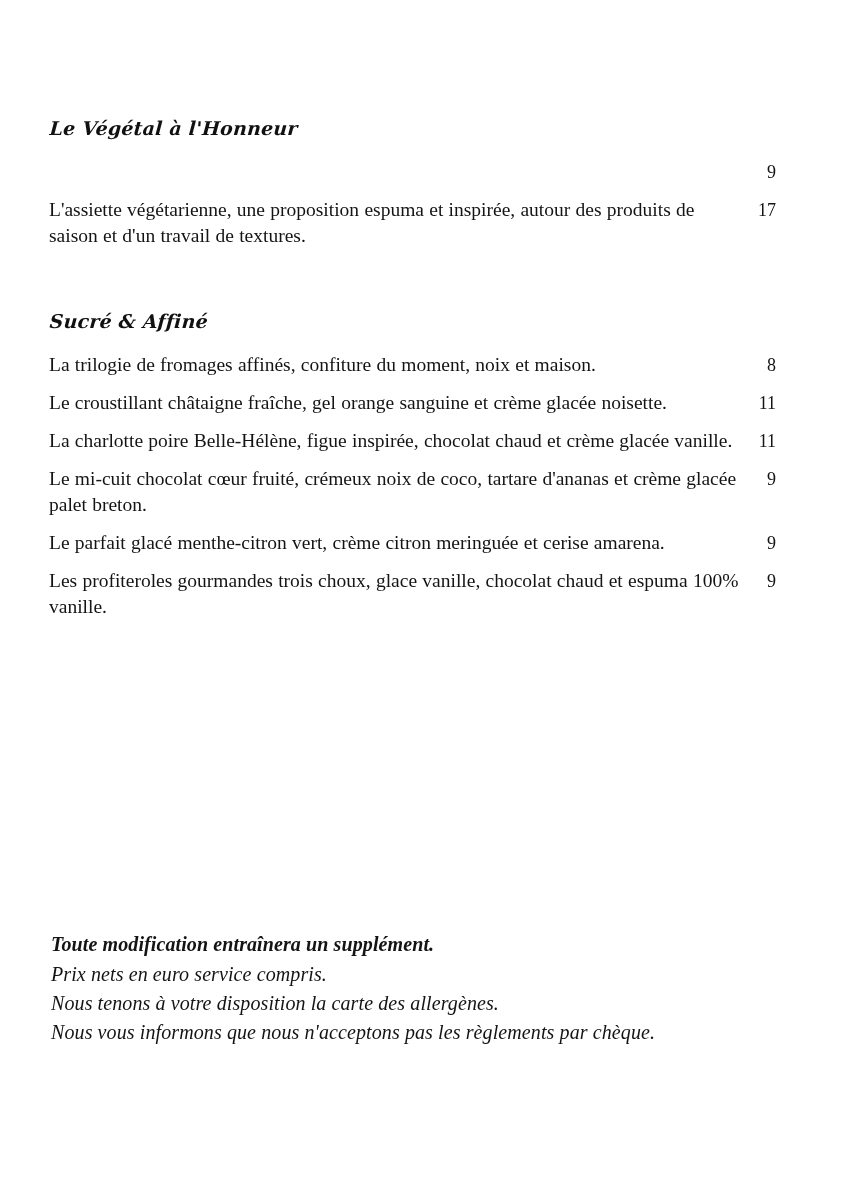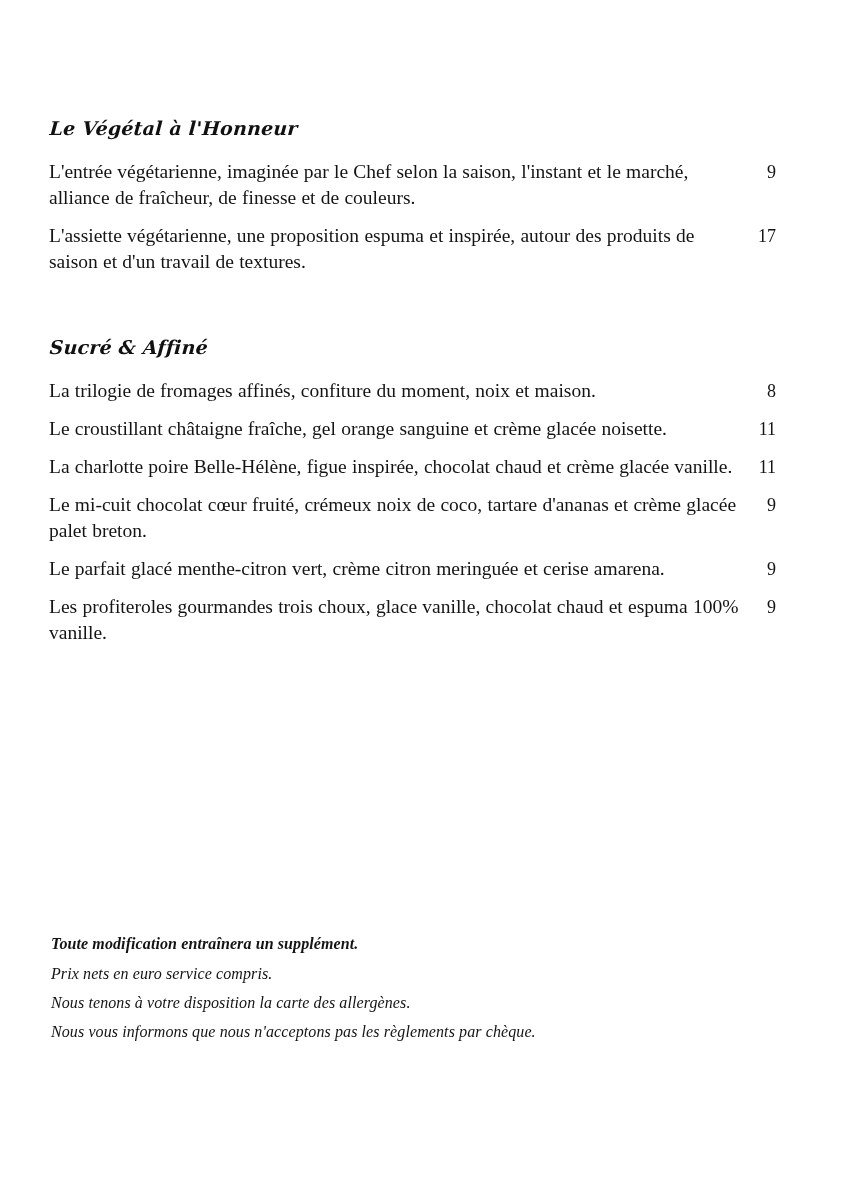--- a/index.html
+++ b/index.html
@@ -83,21 +83,21 @@
   
   .footer-notes {
     position: absolute;
     left: 51px;
     top: 935px;
     width: 700px;
   }
   .note {
     font-family: "Liberation Serif", "DejaVu Serif", serif;
     font-style: italic;
-    font-size: 16px;
+    font-size: 20px;
     line-height: 18px;
     color: #141414;
     margin: 0 0 11px 0;
     letter-spacing: 0.1px;
   }
   .note.bold {
     font-weight: bold;
     margin-bottom: 12px;
   }
   .note:last-child {
@@ -109,21 +109,20 @@
 
 <div class="page">
 
   <div class="content">
 
     <div class="section">
       <div class="section-heading">Le Végétal à l'Honneur</div>
 
       <div class="menu-item">
         <span class="item-price">9</span>
-        <span class="item-text">L'entrée végétarienne, imaginée par le Chef selon la saison, l'instant et le marché, alliance de fraîcheur, de finesse et de couleurs.</span>
       </div>
 
       <div class="menu-item">
         <span class="item-price">17</span>
         <span class="item-text">L'assiette végétarienne, une proposition espuma et inspirée, autour des produits de saison et d'un travail de textures.</span>
       </div>
     </div>
 
     <div class="section">
       <div class="section-heading">Sucré &amp; Affiné</div>

